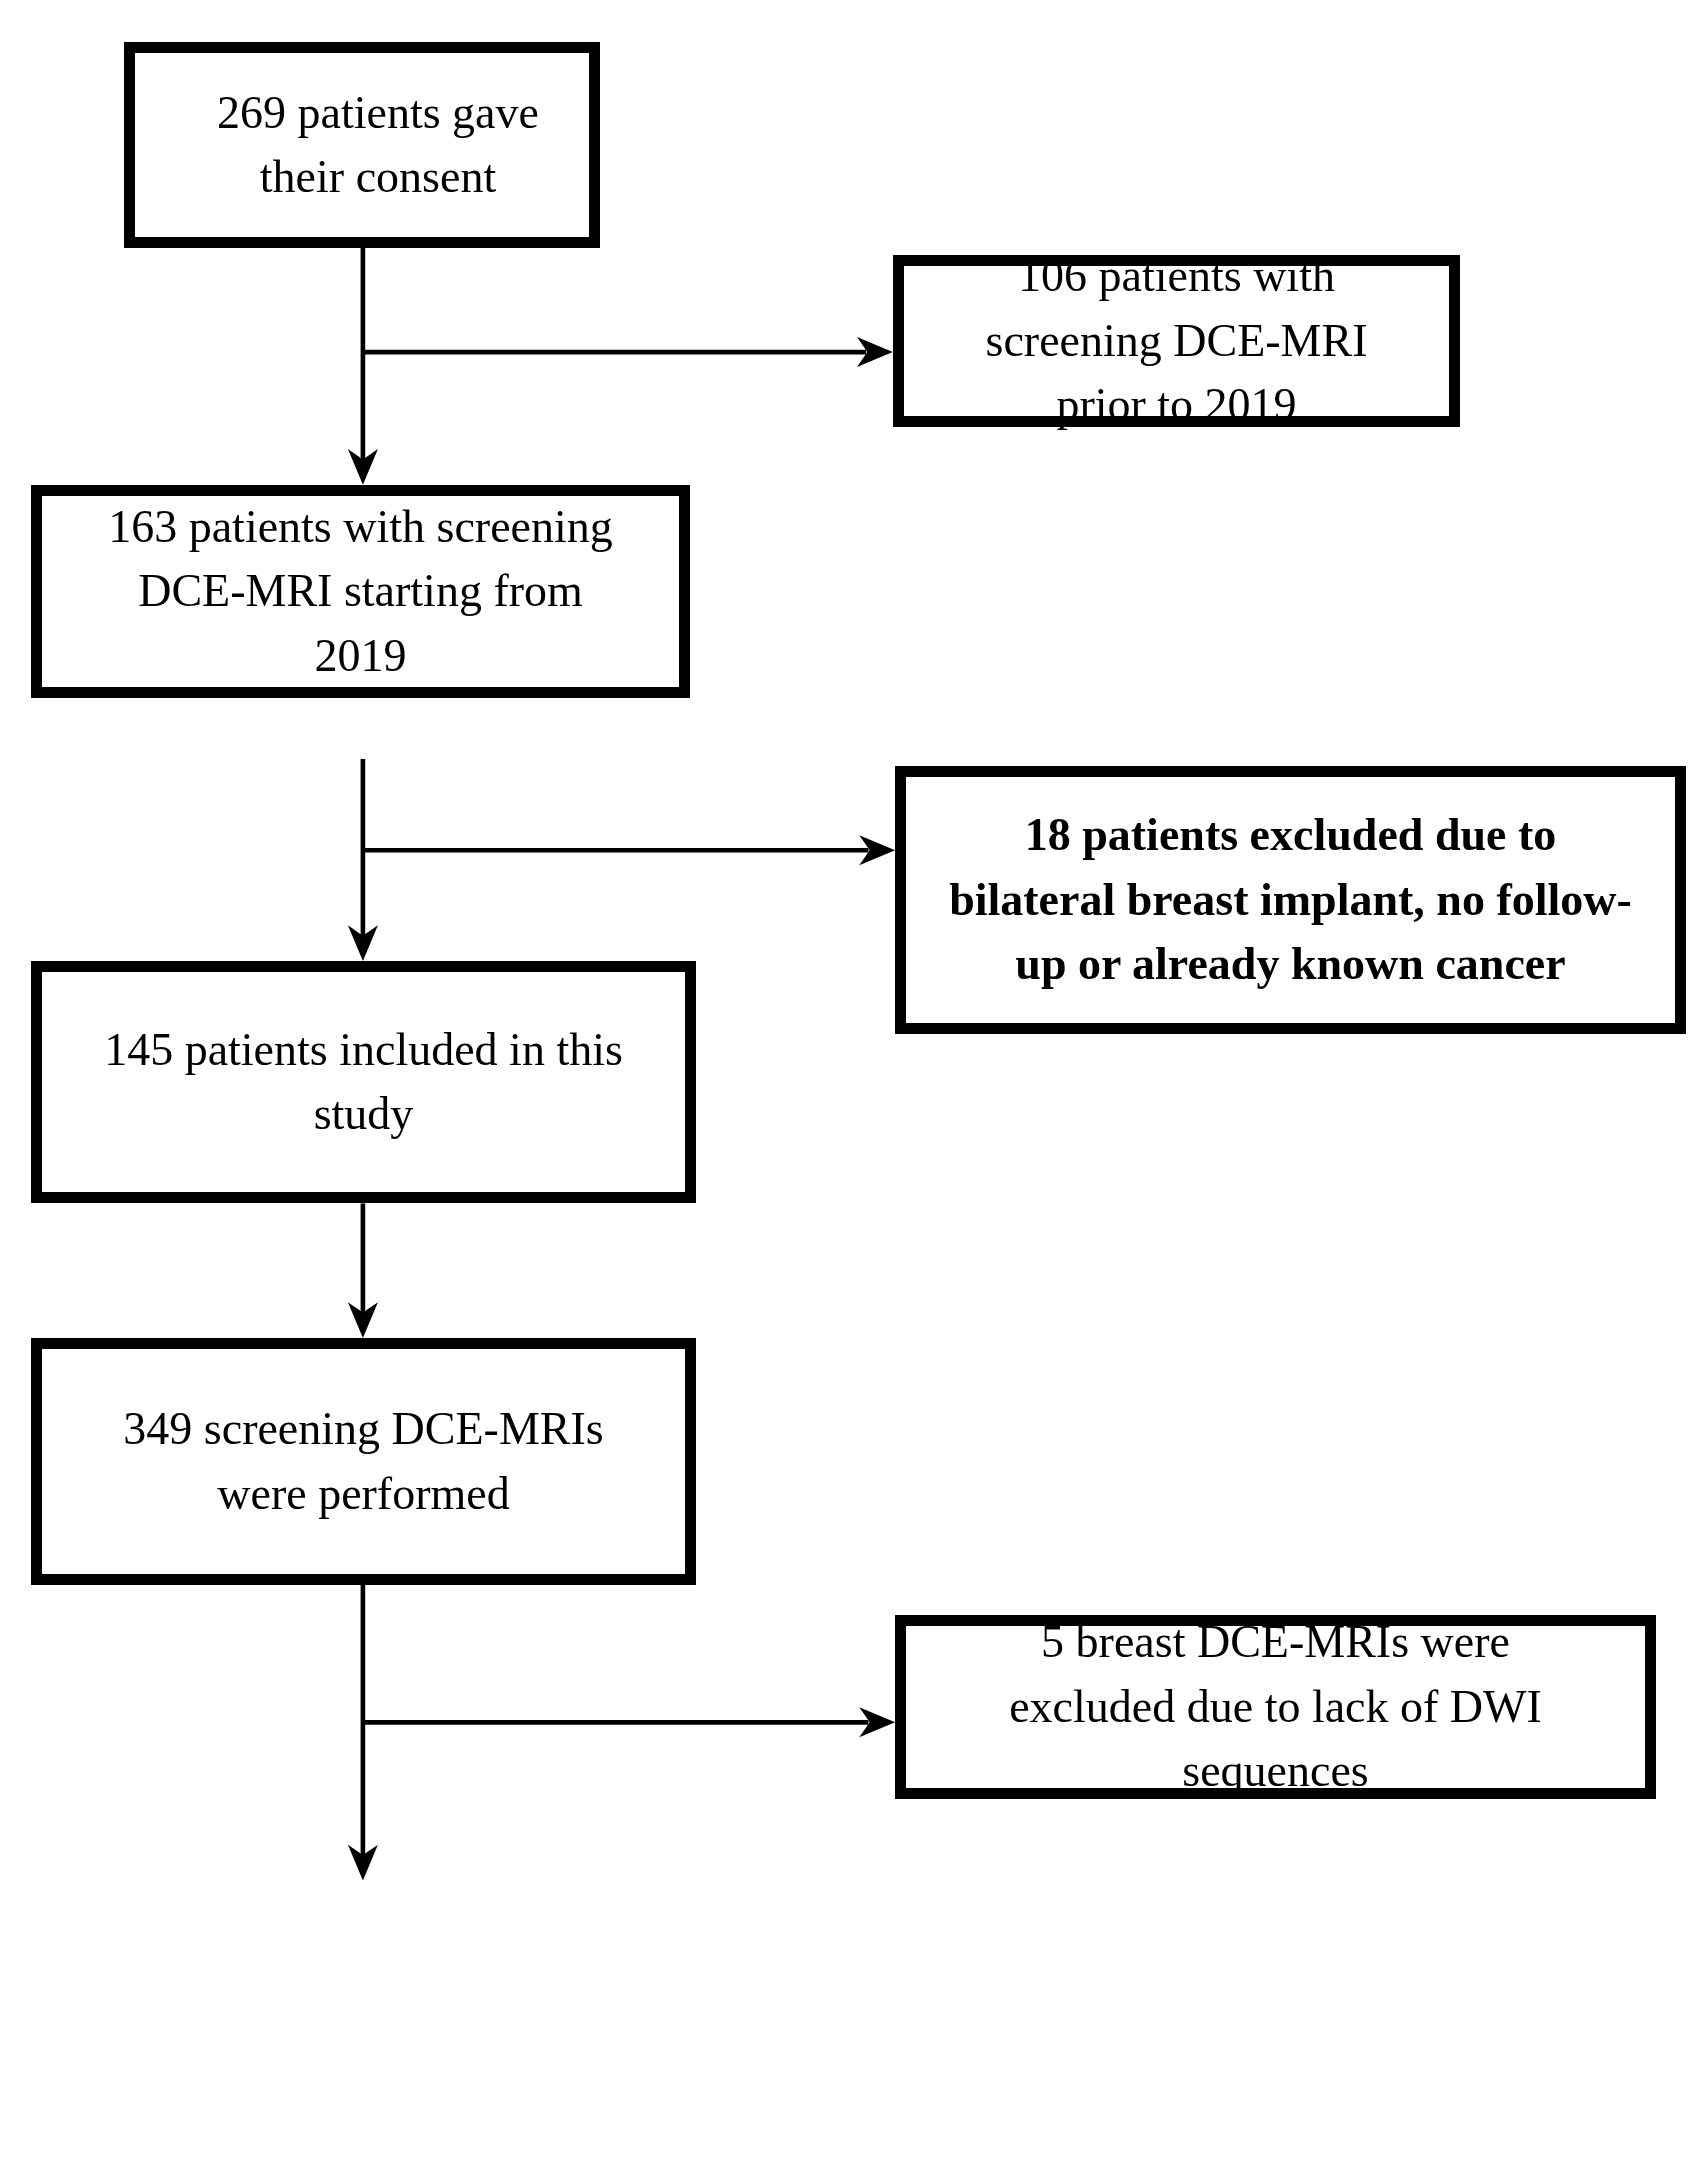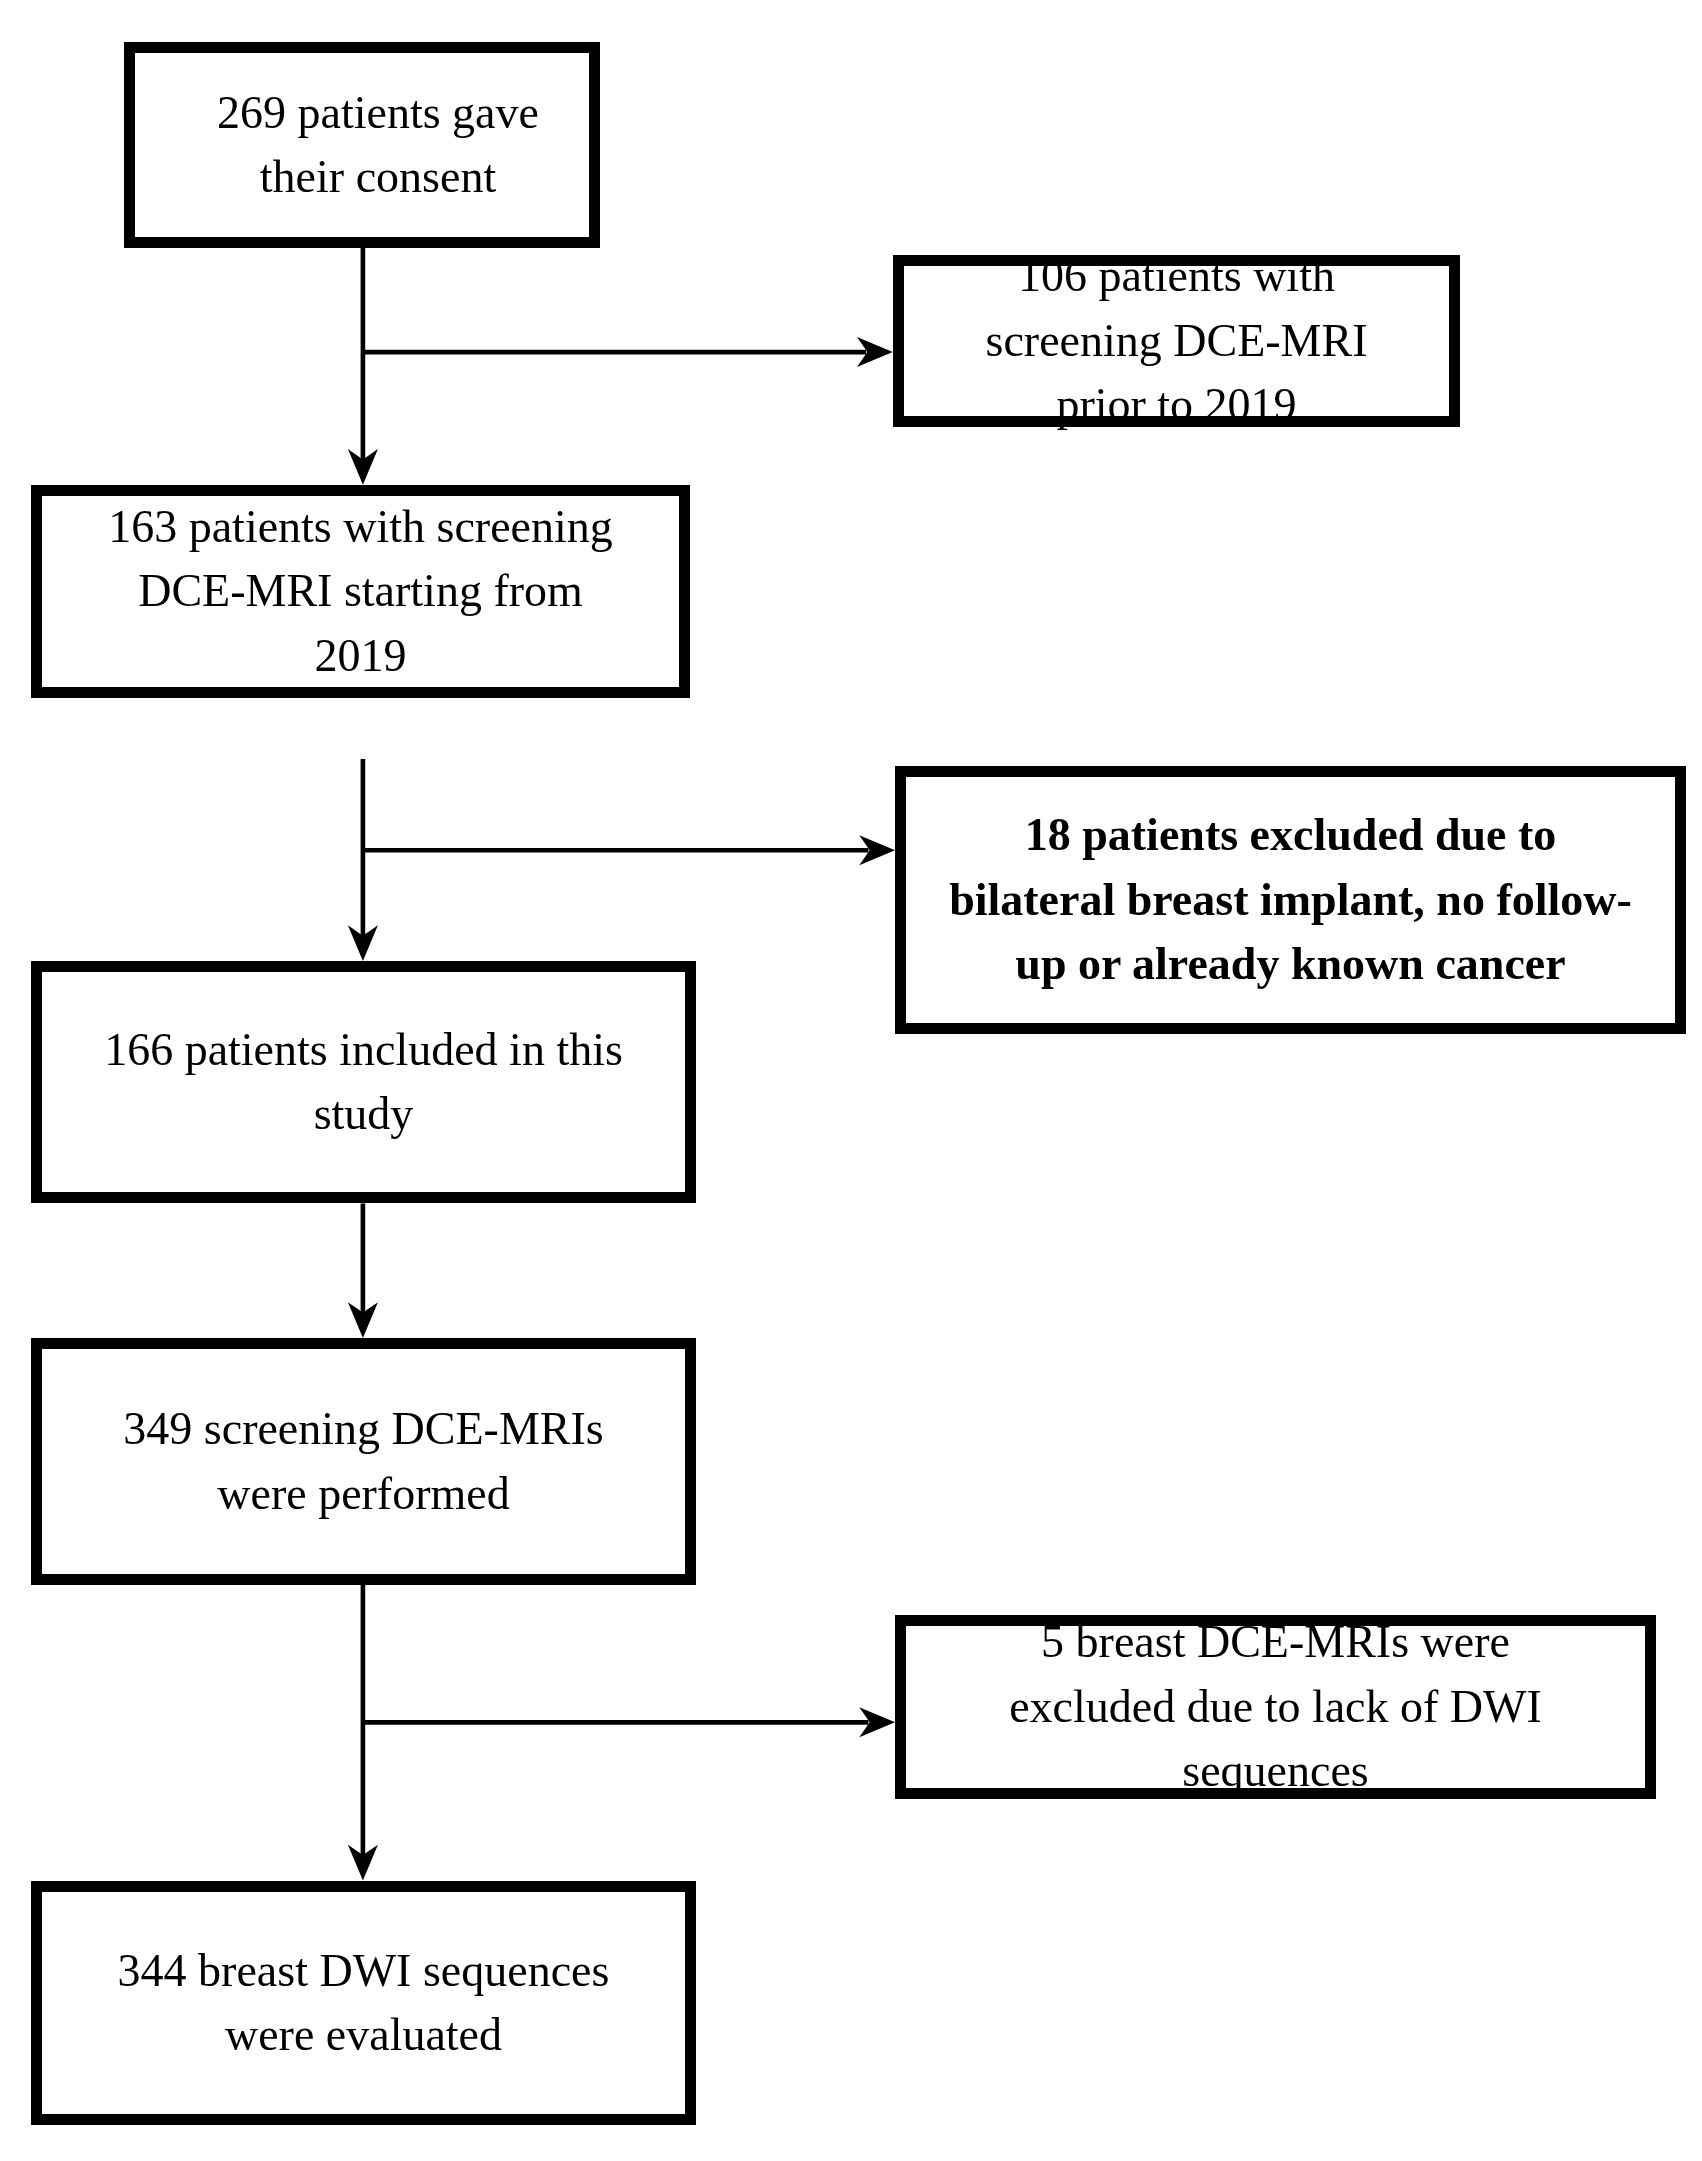--- a/index.html
+++ b/index.html
@@ -97,34 +97,30 @@
 2019</span>
   </div>
 
   <div class="box b4">
     <span class="label">18 patients excluded due to
 bilateral breast implant, no follow-
 up or already known cancer</span>
   </div>
 
   <div class="box b5">
-    <span class="label">166 patients included in this
+    <span class="label">145 patients included in this
 study</span>
   </div>
 
   <div class="box b6">
     <span class="label">349 screening DCE-MRIs
 were performed</span>
   </div>
 
   <div class="box b7">
     <span class="label">5 breast DCE-MRIs were
 excluded due to lack of DWI
 sequences</span>
   </div>
 
-  <div class="box b8">
-    <span class="label">344 breast DWI sequences
-were evaluated</span>
-  </div>
 
 </div>
 
 
 </body></html>

